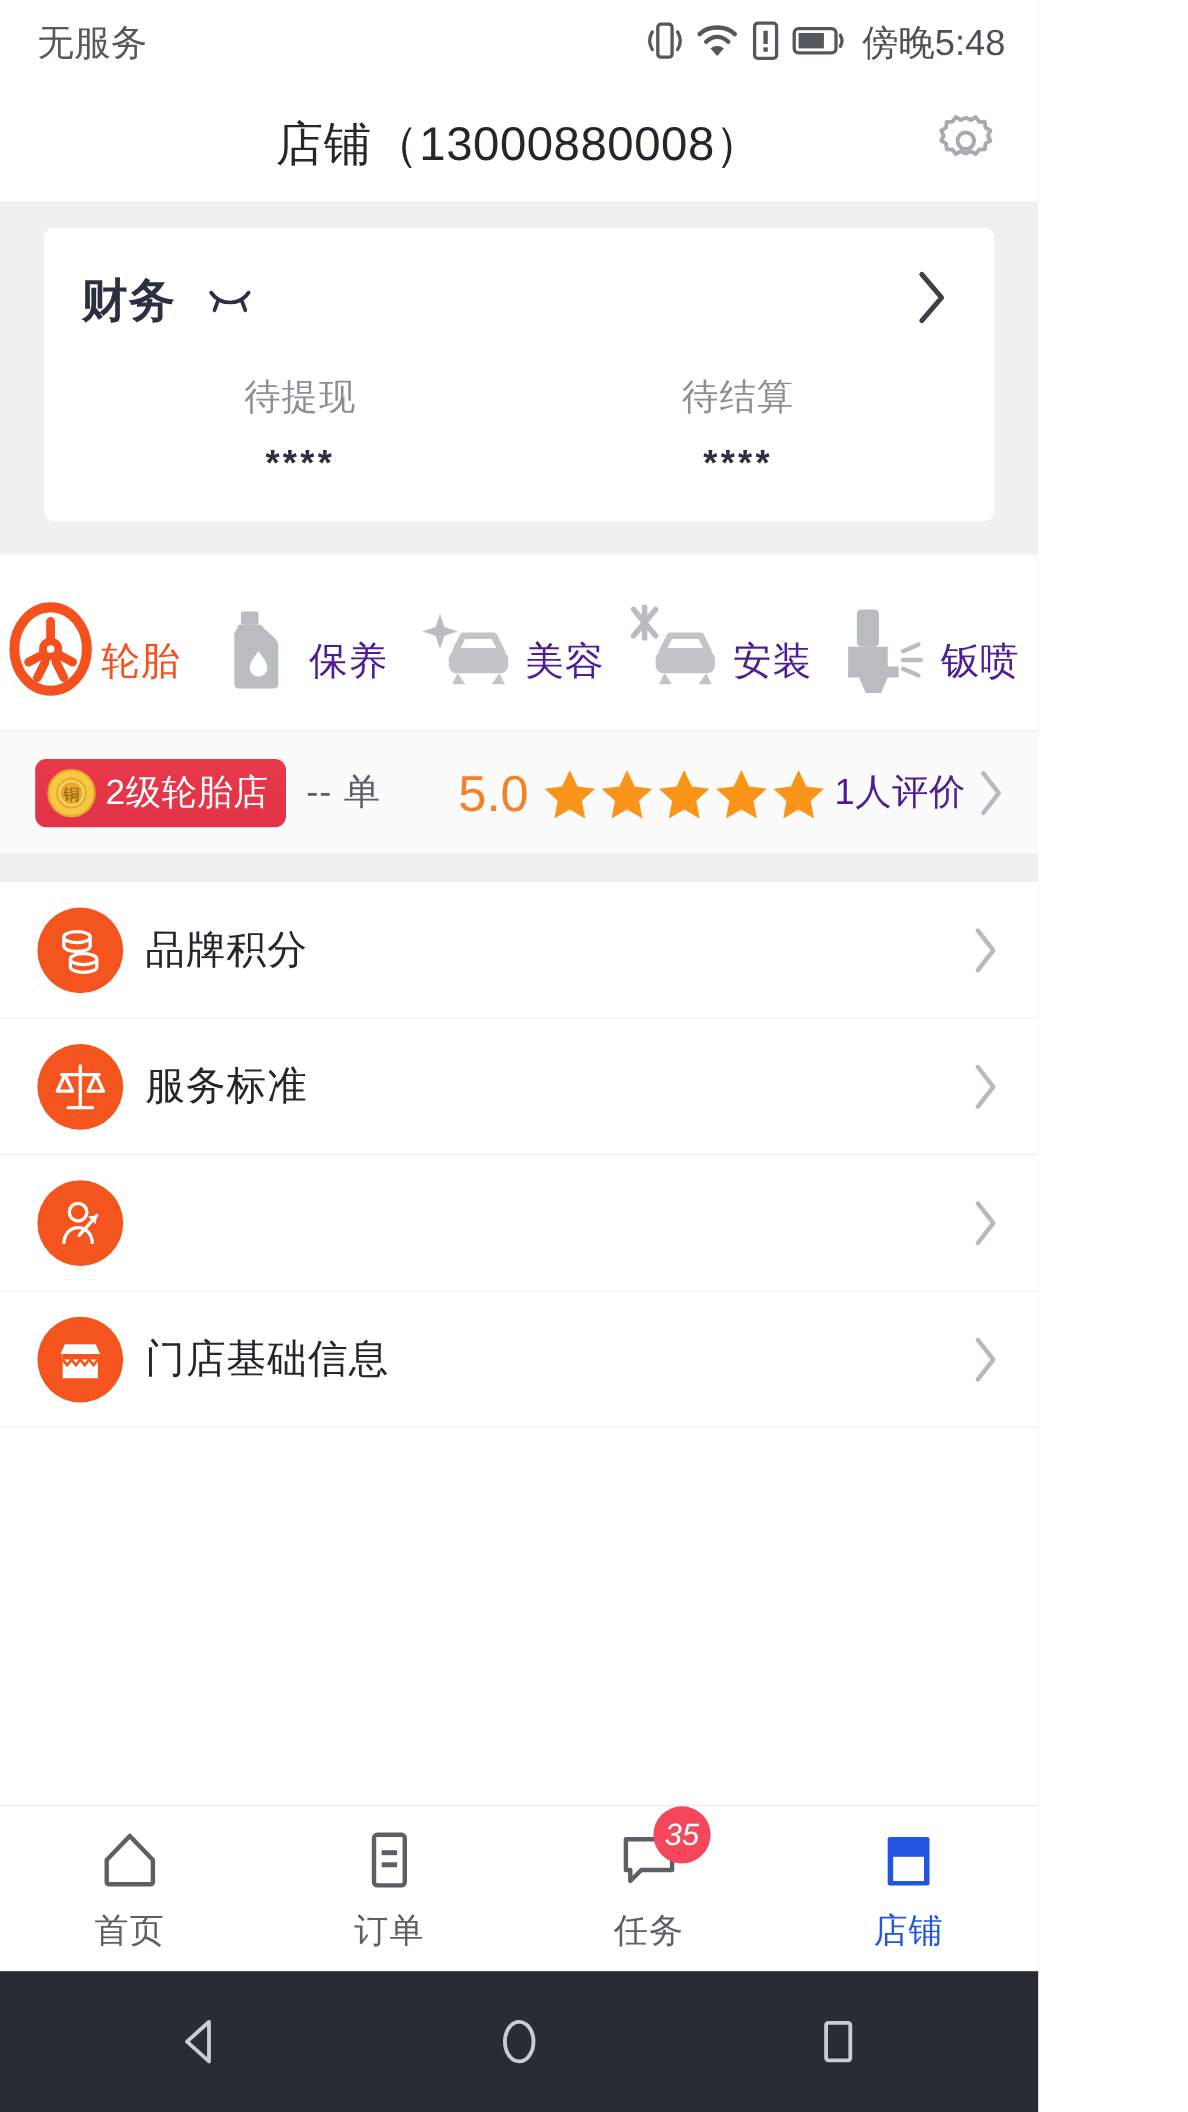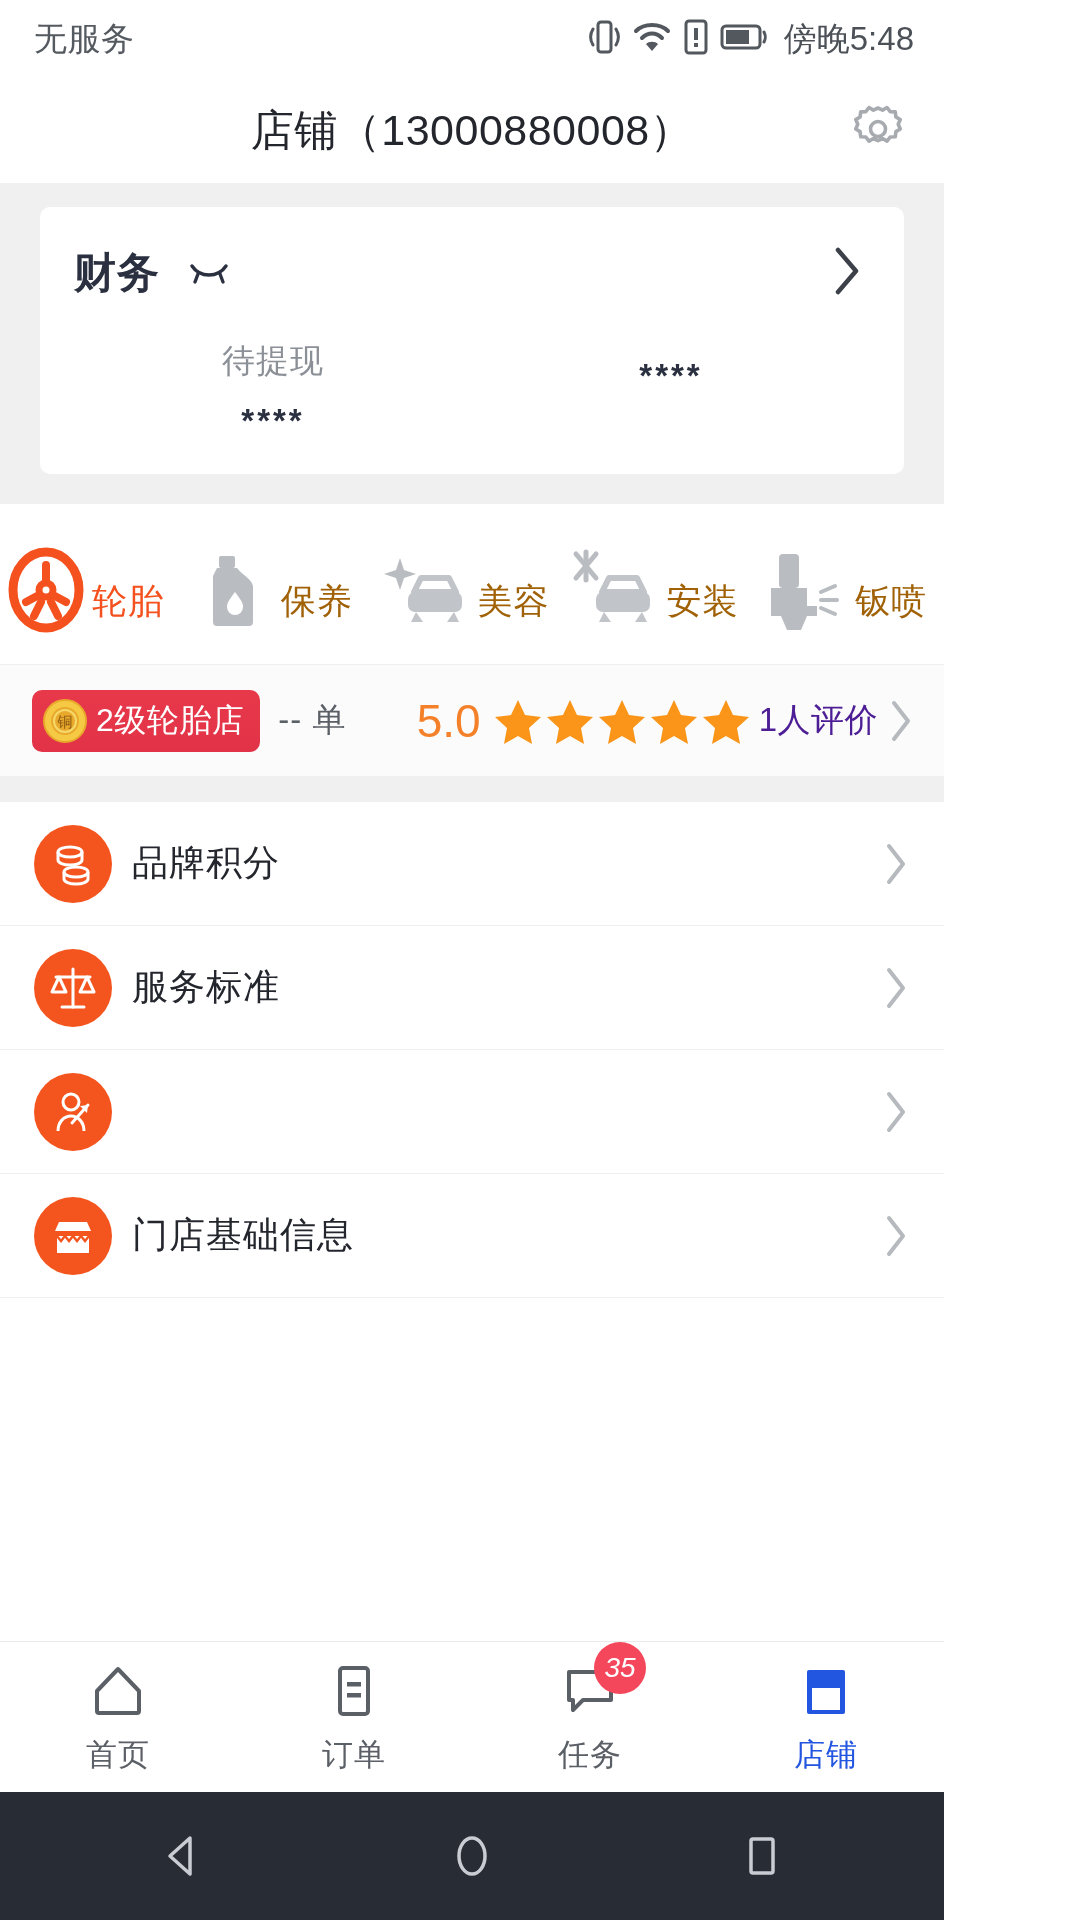--- a/index.html
+++ b/index.html
@@ -142,21 +142,21 @@
   }
   .cat-icon {
     height: 92px;
     display: flex;
     align-items: center;
     justify-content: center;
   }
   .cat-label {
     margin-top: 22px;
     font-size: 35px;
-    color: #a16207;
+    color: #4c1d95;
     letter-spacing: 1px;
   }
   .cat.active .cat-label {
     color: #f4511e;
   }
 
   
   .shoprow {
     background: #fbfbfb;
     height: 112px;
@@ -385,20 +385,21 @@
             <path d="M8 6 L26 27 L8 48" fill="none" stroke="#3c4048" stroke-width="4.5" stroke-linecap="round" stroke-linejoin="round"></path>
           </svg>
         </span>
       </div>
       <div class="finance-stats">
         <div class="stat-col">
           <div class="stat-label">待提现</div>
           <div class="stat-value">****</div>
         </div>
         <div class="stat-col">
+          <div class="stat-label">待结算</div>
           <div class="stat-value">****</div>
         </div>
       </div>
     </div>
   </div>
 
   <div class="cats">
 
     <div class="cat active">
       <div class="cat-icon">

